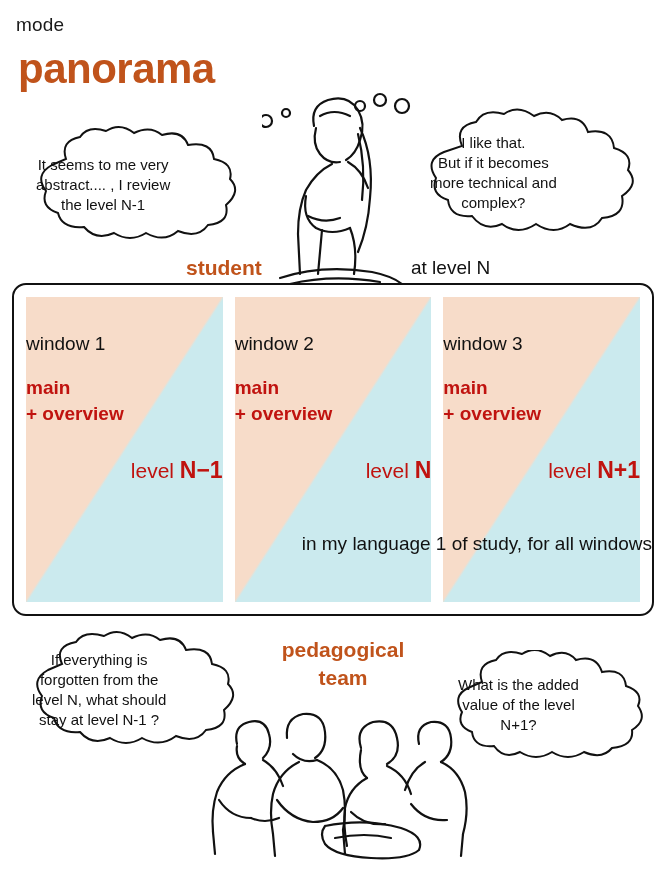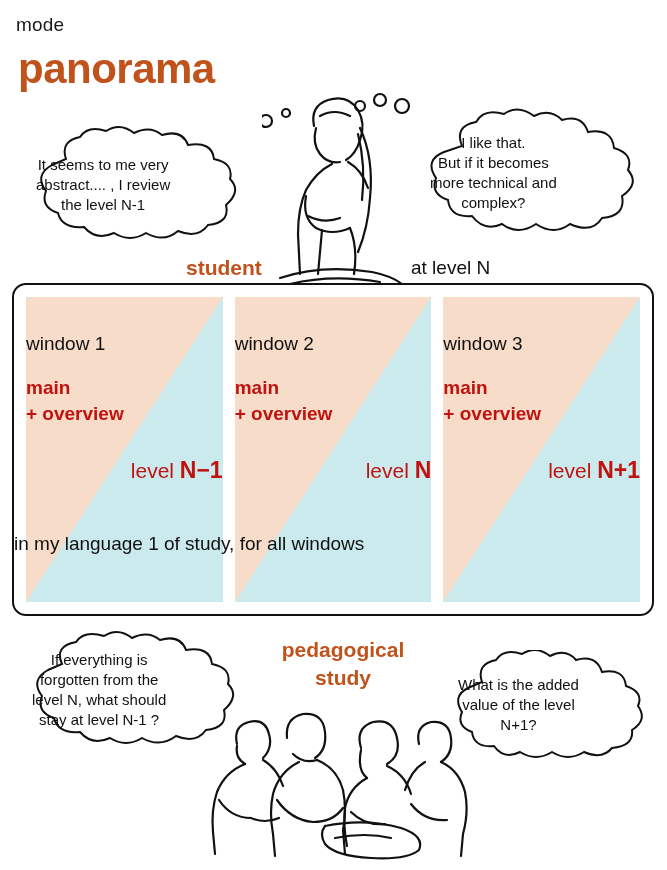--- a/index.html
+++ b/index.html
@@ -192,21 +192,21 @@
   }
   .win-level b {
     font-size: 23px;
     font-weight: bold;
   }
   .frame-footer {
     position: absolute;
     left: 0;
     right: 0;
     top: 248px;
-    text-align: left;
+    text-align: right;
     font-size: 19px;
     color: #111;
   }
 </style>
 </head>
 <body>
 
 <div class="page">
 
   <div class="mode-label">mode</div>
@@ -308,21 +308,21 @@
   <div class="bubble" id="bubble-team-right">
     <svg width="200" height="110" viewBox="0 0 200 110">
       <path d="M34 32 Q28 14 48 10 Q56 -2 74 4 Q88 -5 102 6 Q118 -2 128 10 Q148 4 154 22 Q176 18 178 36 Q196 42 190 56 Q200 70 184 80 Q186 96 164 98 Q154 110 136 102 Q120 112 104 102 Q88 112 72 102 Q56 110 46 96 Q26 98 24 82 Q8 76 14 62 Q4 46 20 38 Z" fill="#ffffff" stroke="#111" stroke-width="2"></path>
     </svg>
     <div class="btext">What is the added
 value of the level
 N+1?</div>
   </div>
 
   <div class="team-label">pedagogical
-study</div>
+team</div>
 
   <div class="figure" id="team-figure">
     <svg width="300" height="160" viewBox="0 0 300 160">
       <g fill="none" stroke="#111" stroke-width="2.2" stroke-linecap="round" stroke-linejoin="round">
 
         <path d="M62 44 Q58 26 74 22 Q90 18 94 34 Q98 48 88 58"></path>
         <path d="M62 46 Q60 58 70 64"></path>
         <path d="M70 64 Q50 72 42 92 Q36 110 38 132"></path>
         <path d="M88 60 Q102 68 108 86"></path>
         <path d="M44 100 Q56 118 76 118"></path>

